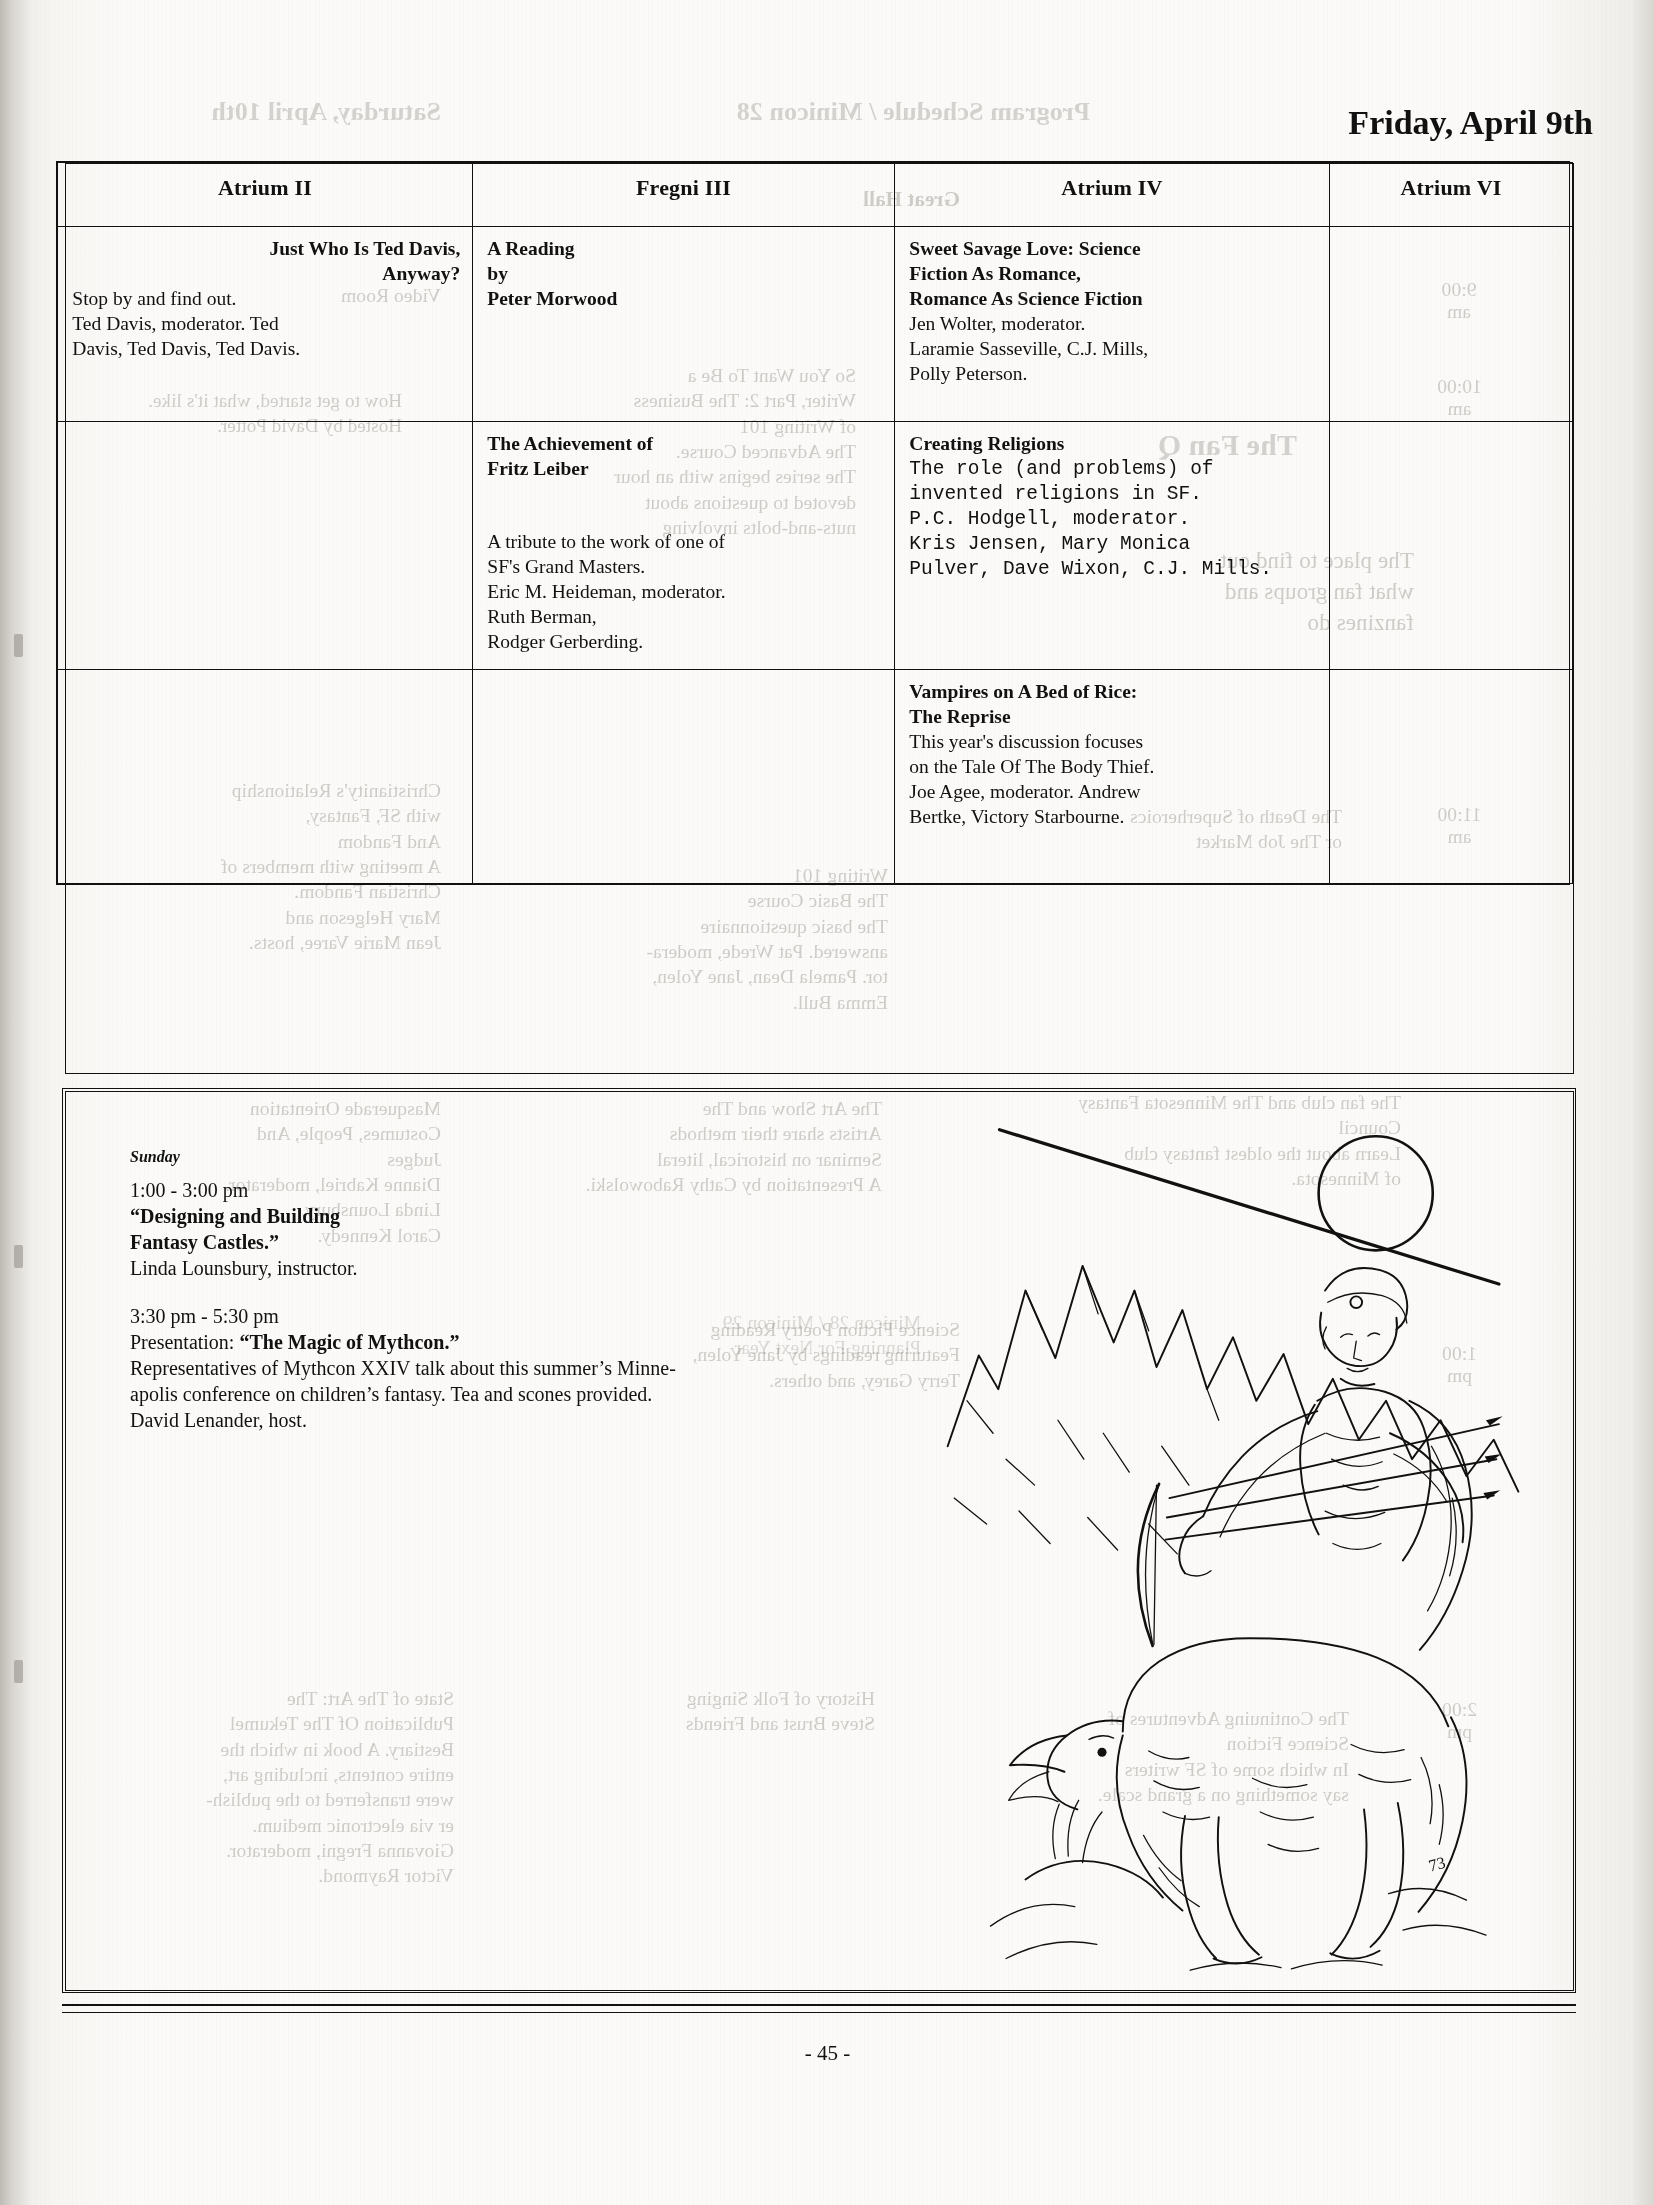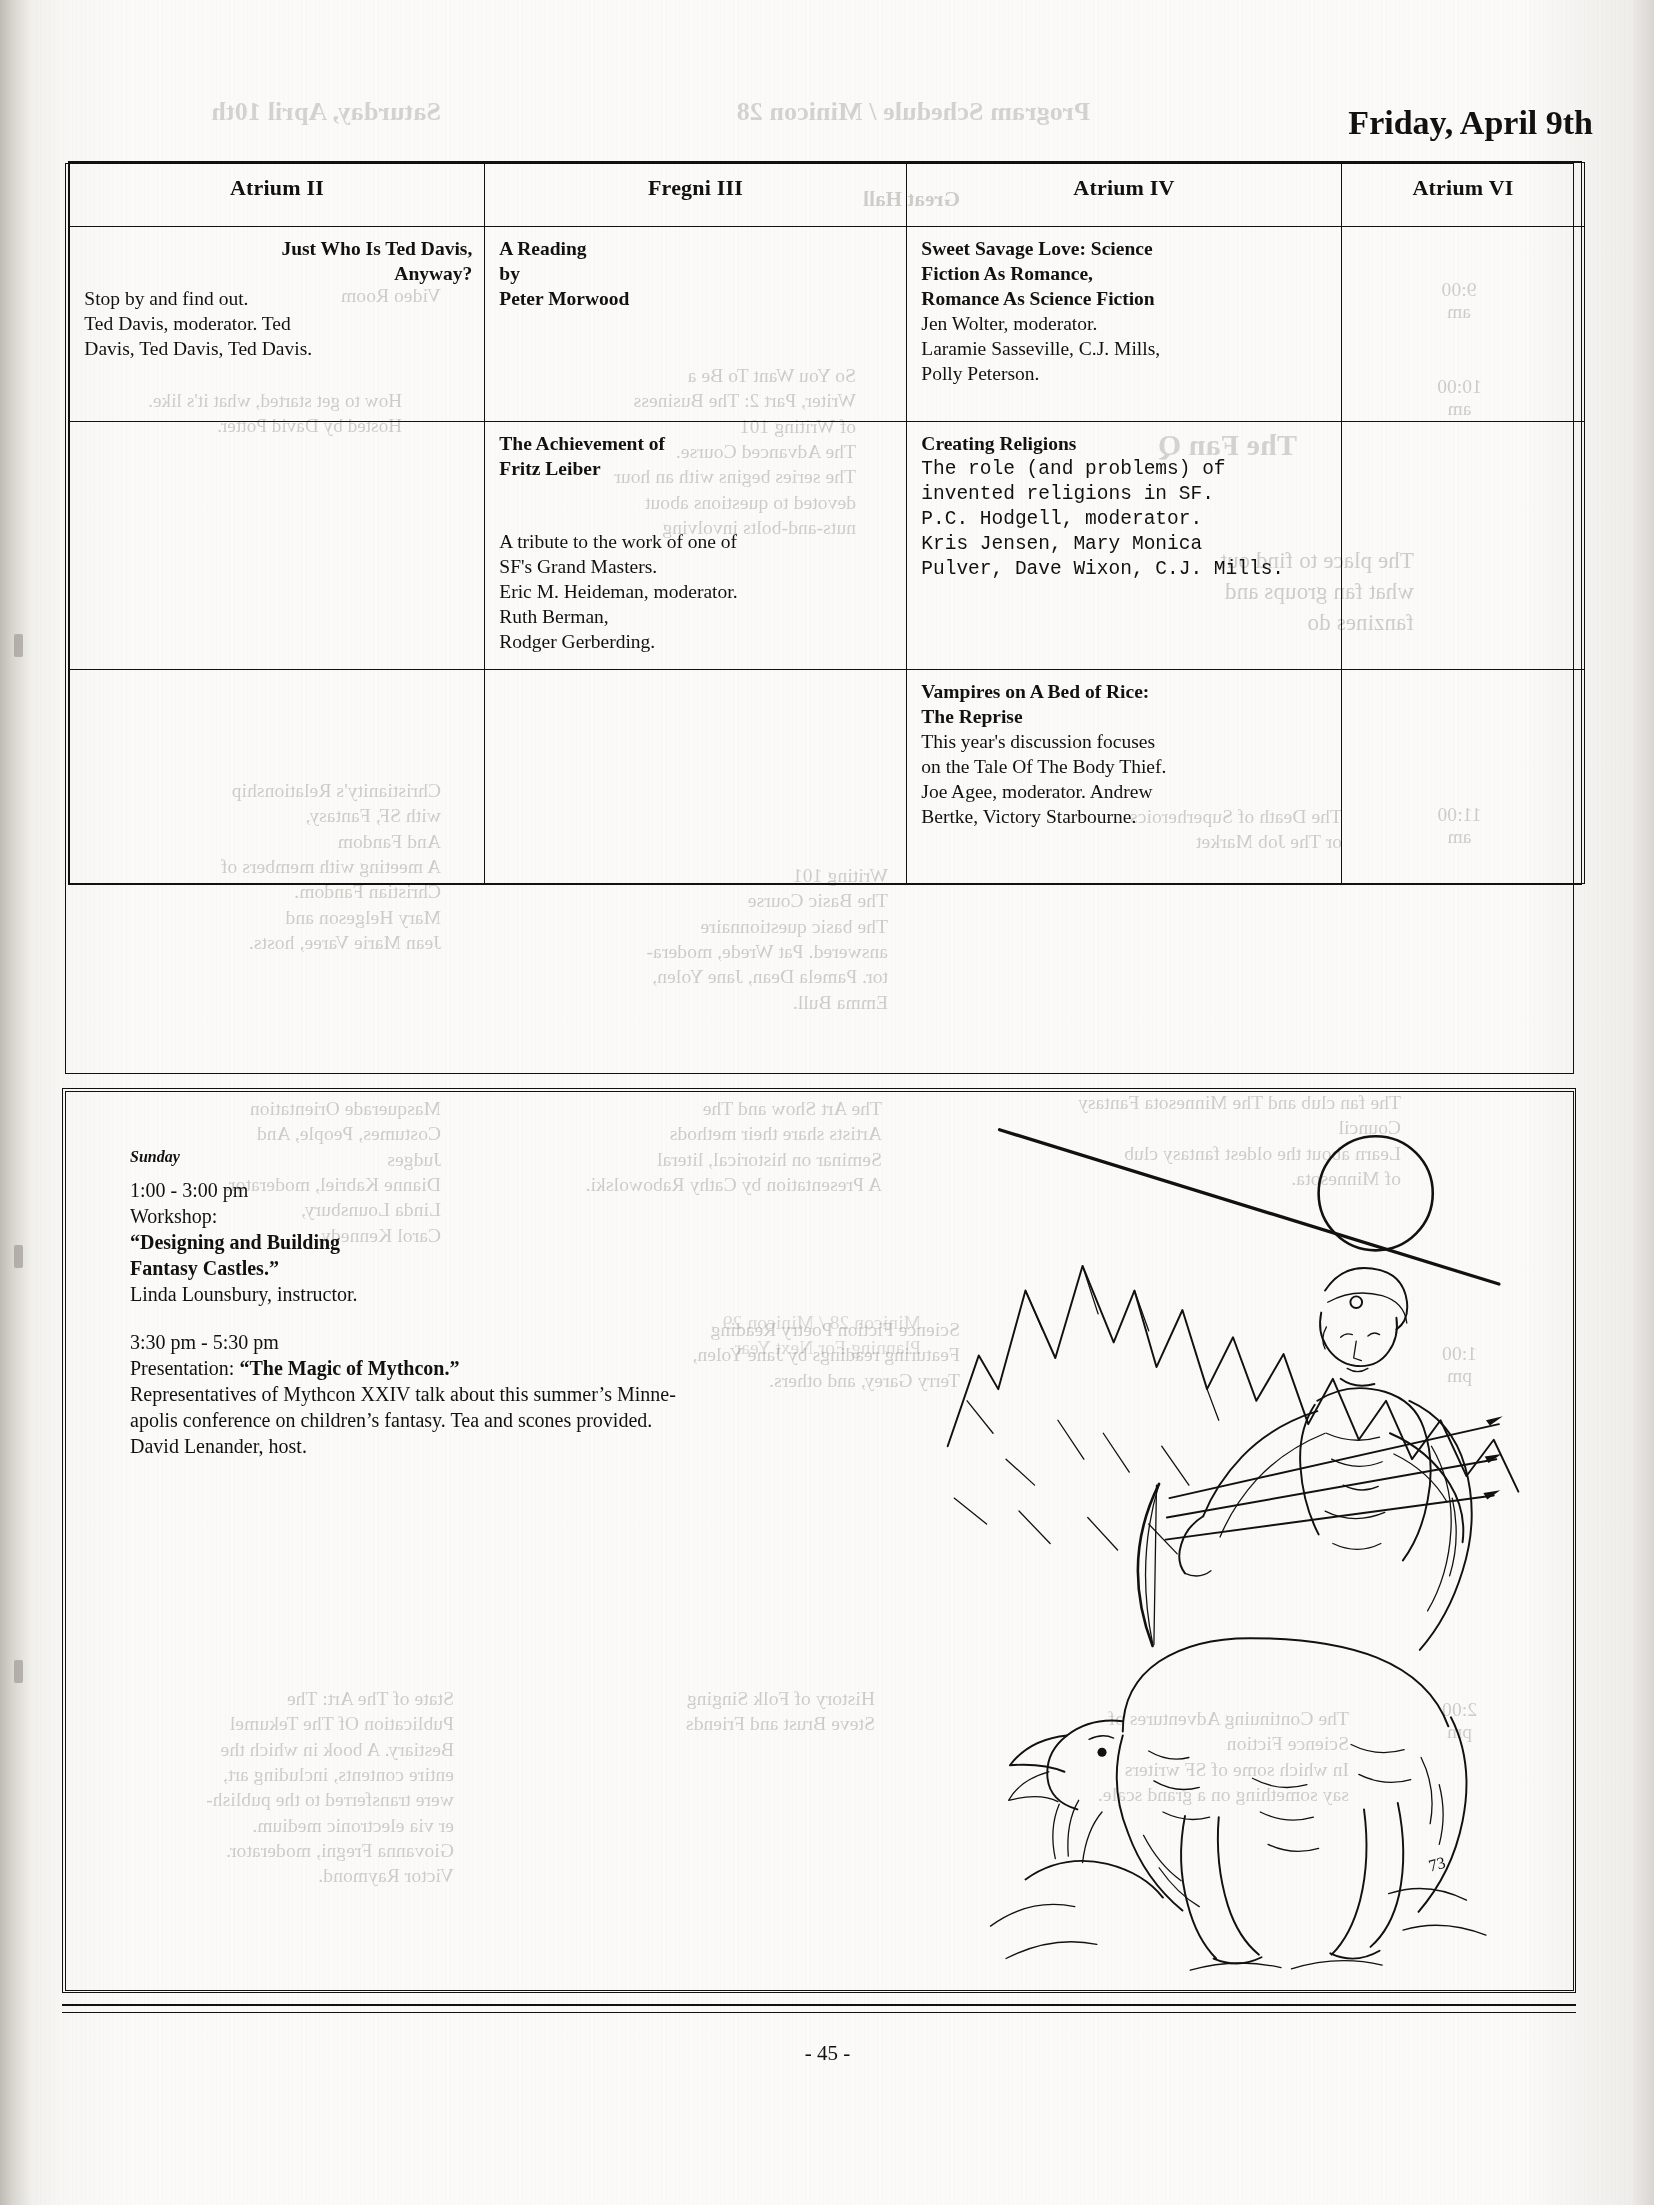--- a/index.html
+++ b/index.html
@@ -77,21 +77,21 @@
     top: 104px;
     font-size: 34px;
     font-weight: bold;
     color: #111;
     font-family: "Liberation Serif", serif;
   }
 
   
   .grid {
     position: absolute;
-    left: 68px;
+    left: 56px;
     top: 161px;
     width: 1514px;
     border: 1.9px solid #111;
     box-sizing: border-box;
     background: transparent;
   }
   .grid-inner-border {
     position: absolute;
     left: 65px; top: 163px;
     width: 1509px;
@@ -388,21 +388,20 @@
   </table>
 </div>
 <div class="grid-inner-border"></div>
 
 <div class="lower"></div>
 <div class="lower-inner"></div>
 
 <div class="sunday-block">
   <div class="sunday-head">Sunday</div>
   <div class="sunday-line">1:00 - 3:00 pm</div>
-  <div class="sunday-line">Workshop:</div>
   <div class="sunday-line b">“Designing and Building</div>
   <div class="sunday-line b">Fantasy Castles.”</div>
   <div class="sunday-line">Linda Lounsbury, instructor.</div>
   <div class="sunday-gap"></div>
   <div class="sunday-line">3:30 pm - 5:30 pm</div>
   <div class="sunday-line">
     <span>Presentation:  </span><span class="sunday-line b" style="display:inline">“The Magic of Mythcon.”</span>
   </div>
   <div class="sunday-line" style="width:830px;">Representatives of Mythcon XXIV talk about this summer’s Minne-</div>
   <div class="sunday-line" style="width:830px;">apolis conference on children’s fantasy.  Tea and scones provided.</div>

